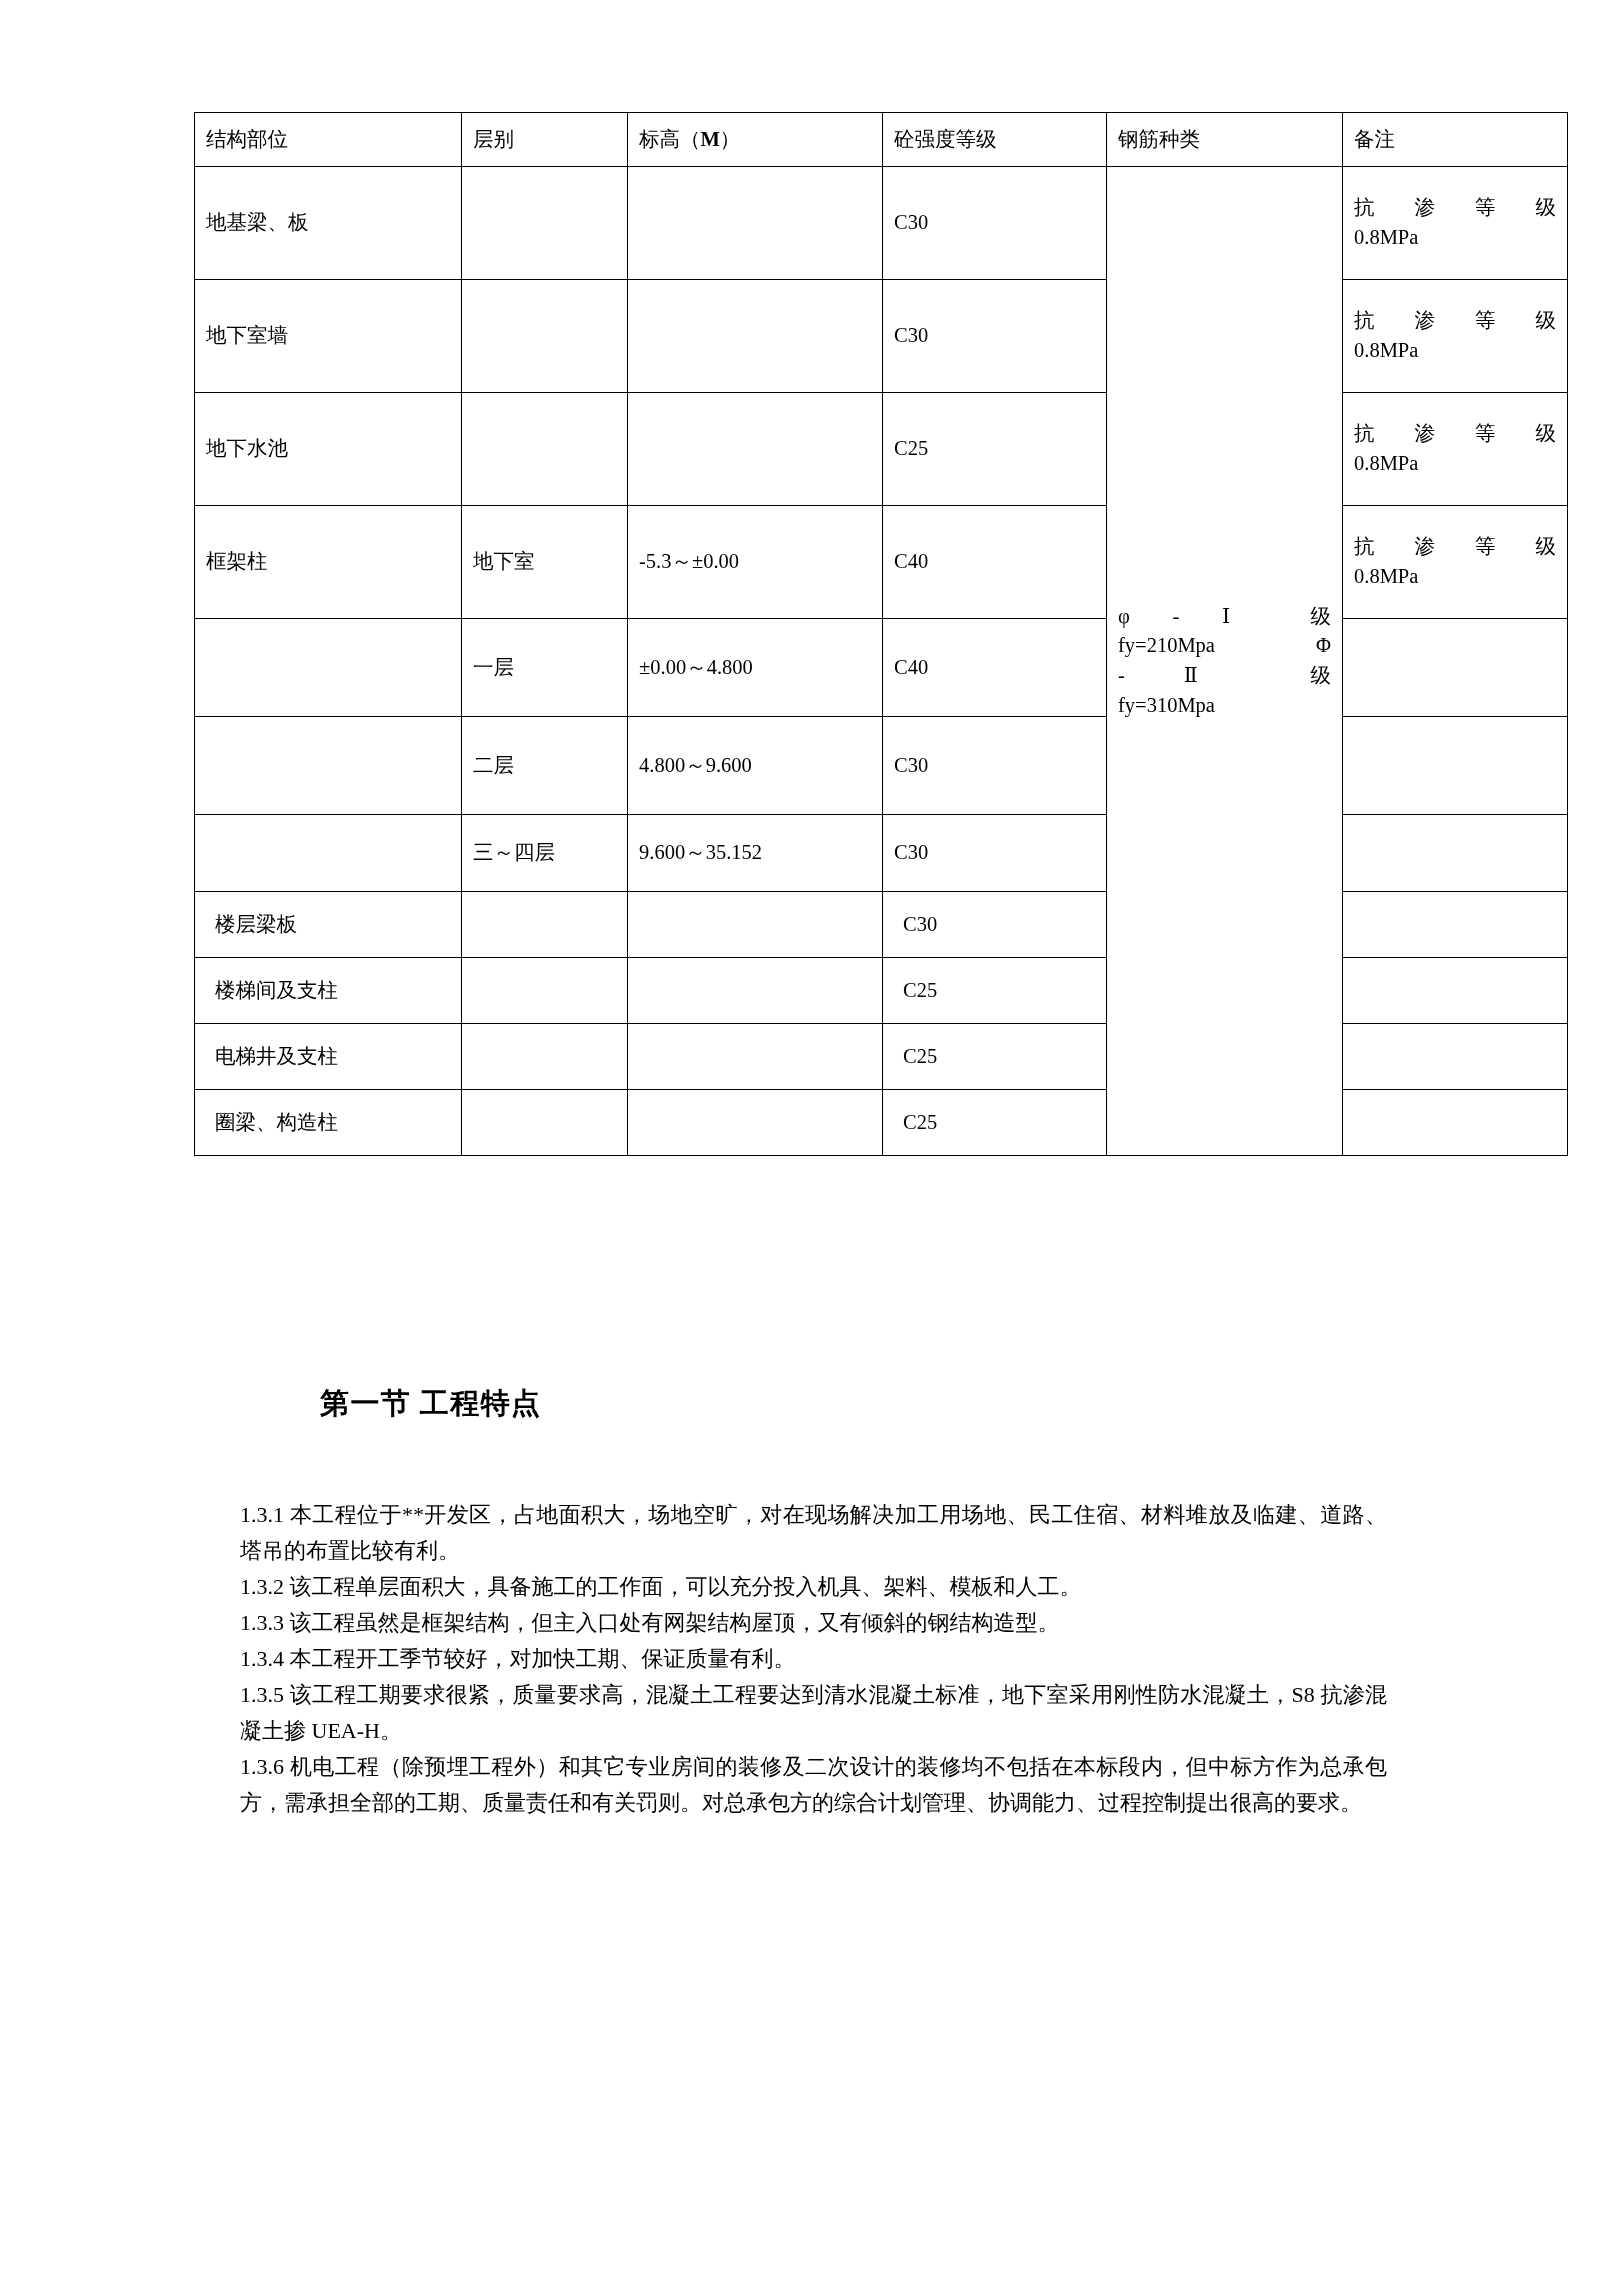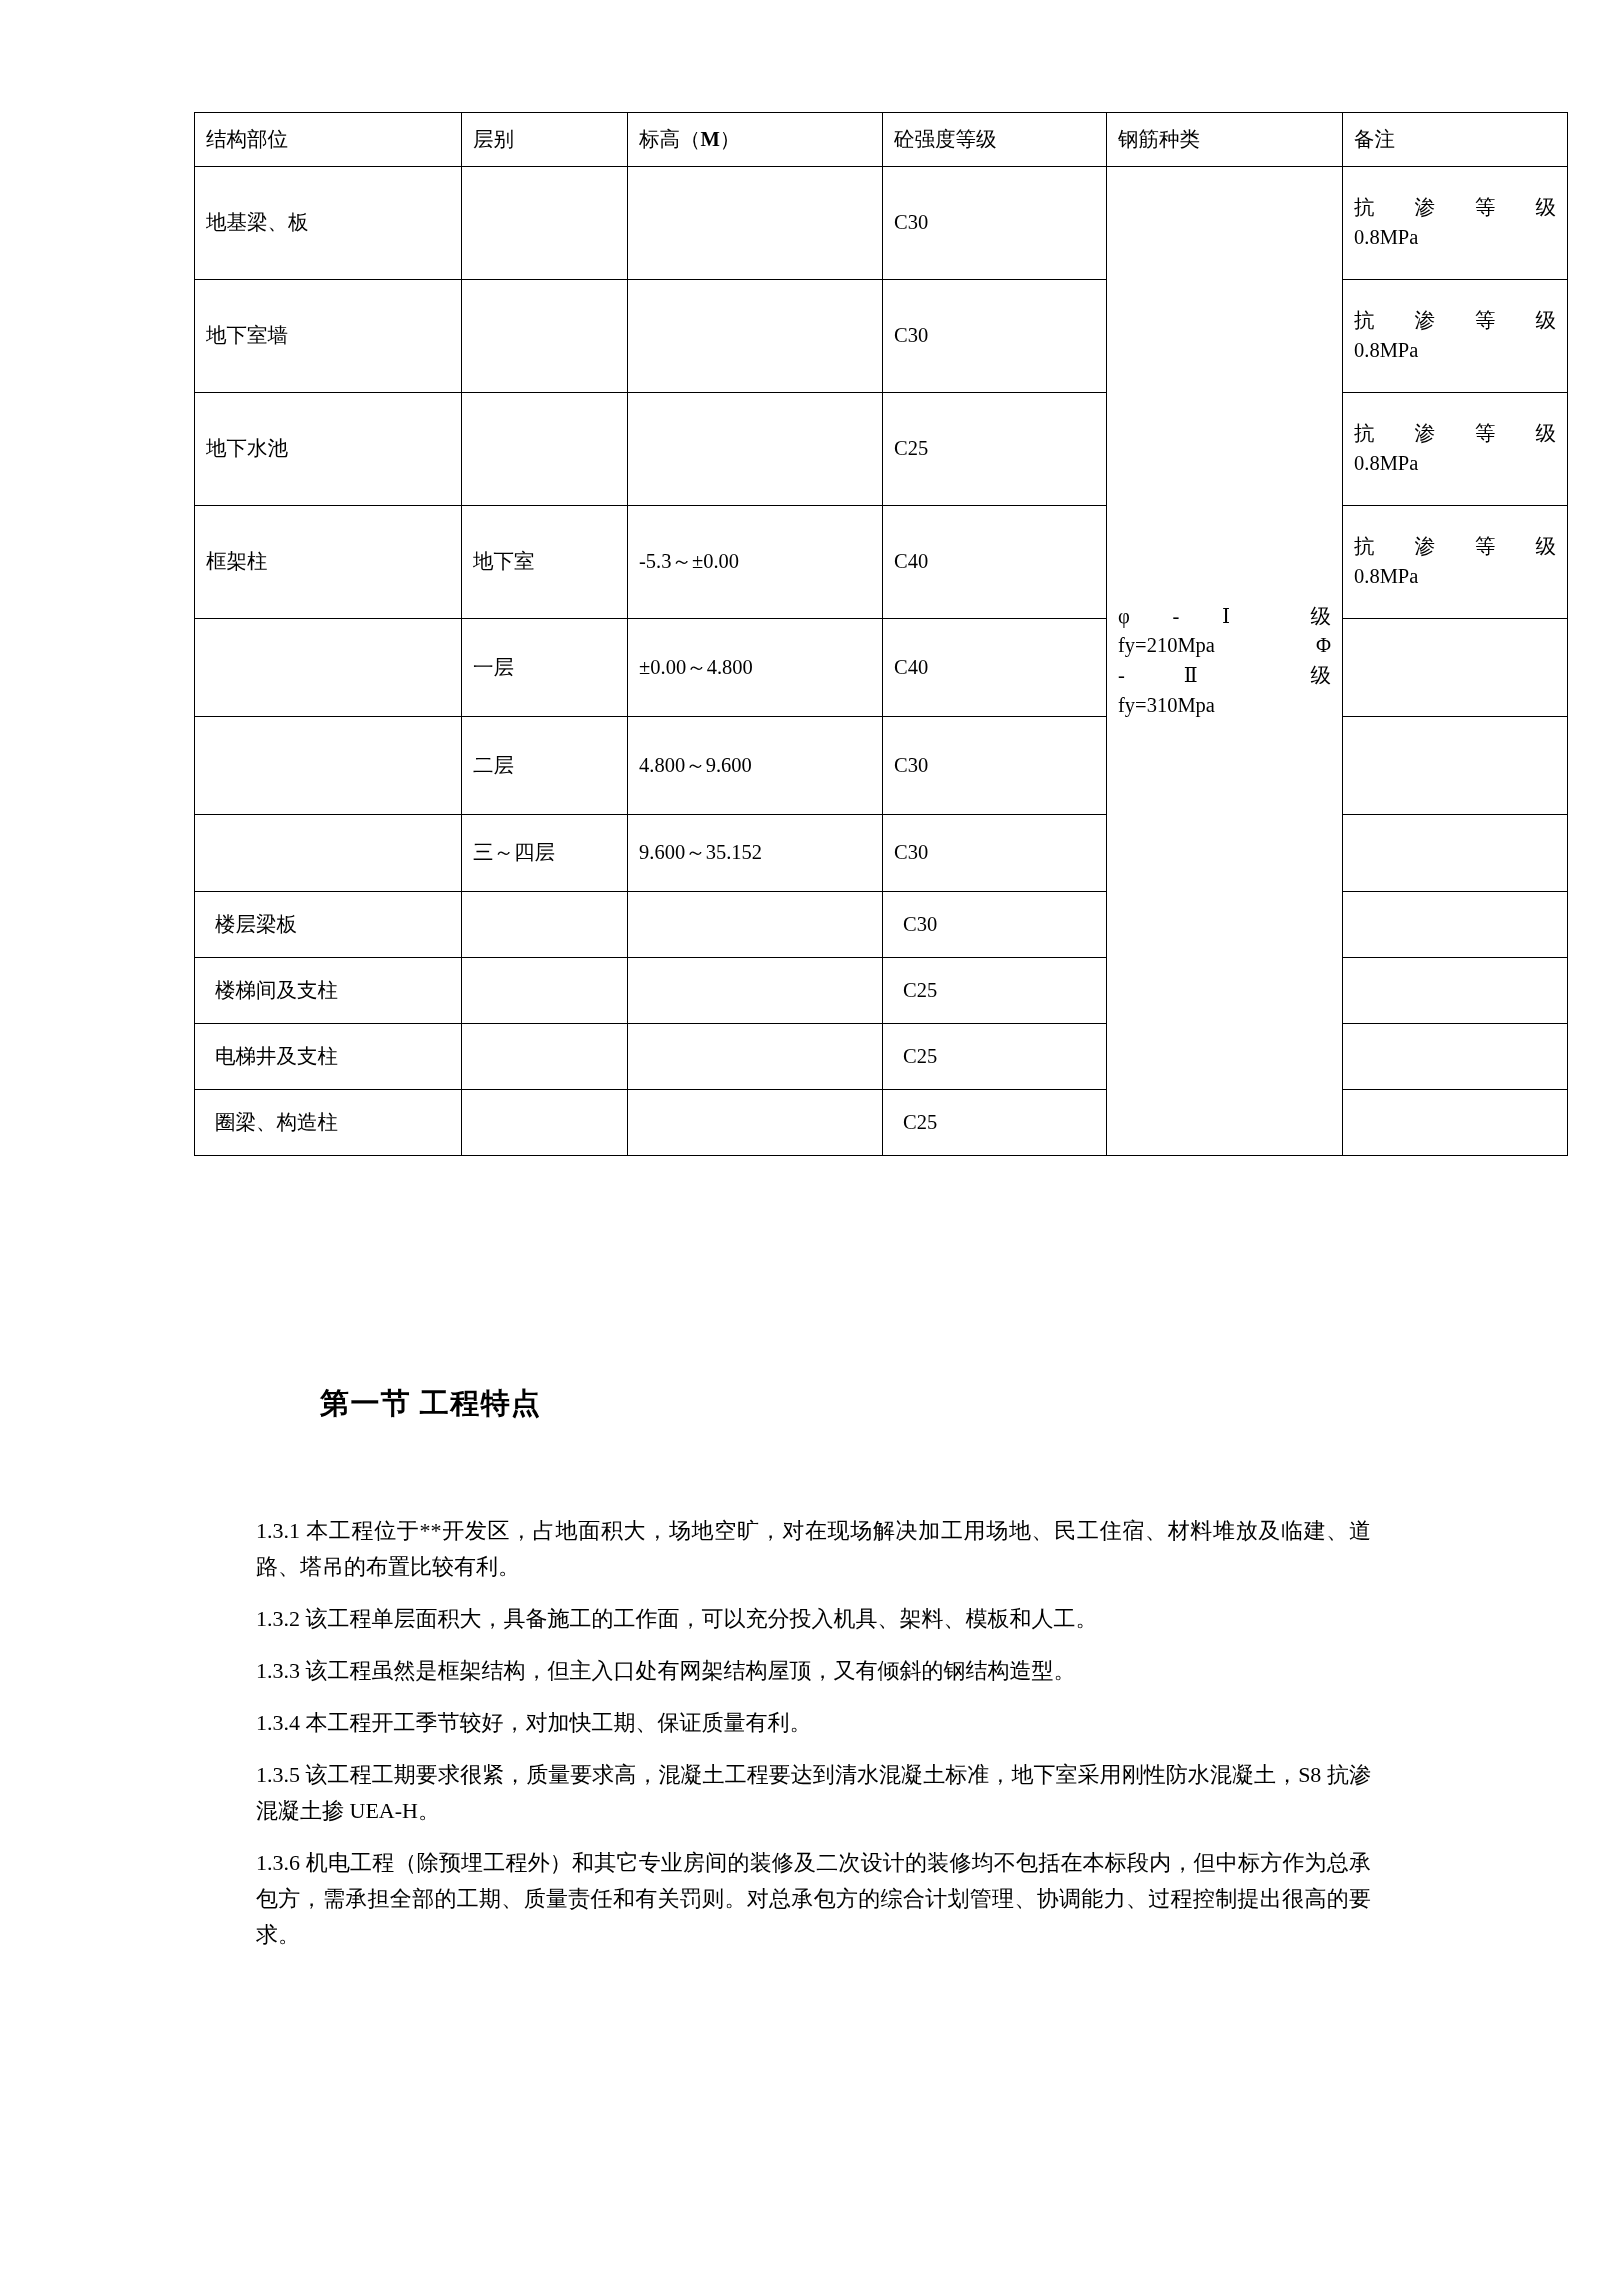--- a/index.html
+++ b/index.html
@@ -92,21 +92,21 @@
     left: 240px;
     top: 1497px;
     width: 1147px;
     font-size: 22px;
     line-height: 36px;
     text-align: justify;
     text-justify: inter-character;
     font-family: "Liberation Serif", "DejaVu Serif", serif;
   }
   .para {
-    margin: 16px;
+    margin: 0;
     text-align: justify;
     text-justify: inter-character;
   }
   .para:last-child { text-align-last: left; }
 </style>
 </head>
 <body>
 
 <div class="page">
 

